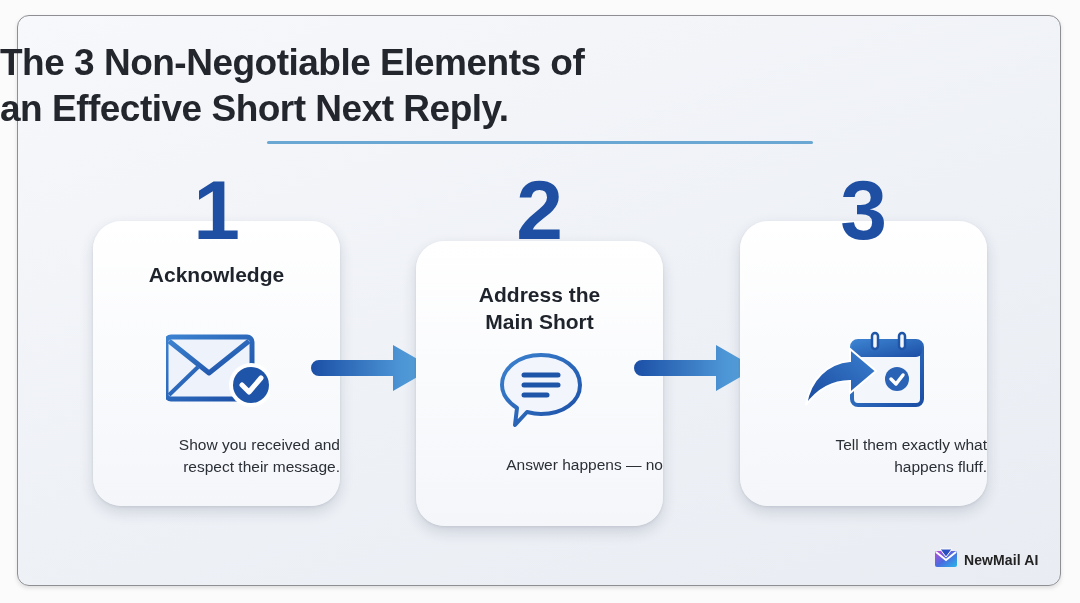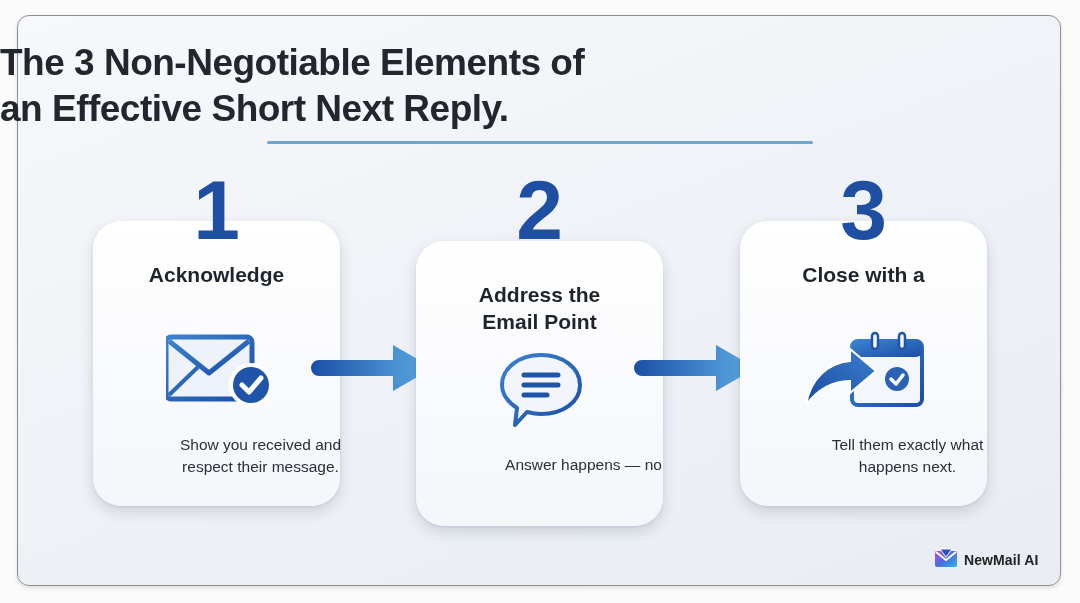--- a/index.html
+++ b/index.html
@@ -30,22 +30,22 @@
   .num {
     position:absolute; top:168px; width:247px; text-align:center;
     font-weight:bold; font-size:84px; line-height:84px; color:#1e4fa3;
   }
   .card-title {
     position:absolute; top:40px; left:0; width:247px; text-align:center;
     font-weight:bold; font-size:21px; line-height:27px; color:#1f232b;
   }
   .card-icon { position:absolute; left:73px; top:110px; width:104px; height:80px; }
   .card-desc {
-    position:absolute; top:213px; left:0; width:247px; text-align:center;
-    font-size:15.5px; line-height:22px; color:#2b2f36;padding-left:44px;
+    position:absolute; top:213px; left:0; width:247px; text-align:right;
+    font-size:15.5px; line-height:22px; color:#2b2f36;
   }
   .arrow { position:absolute; top:343px; width:124px; height:50px; }
   .brand {
     position:absolute; left:934px; top:548px; height:24px; display:flex; align-items:center; gap:6px;
   }
   .brand-name { font-size:14px; color:#222; font-weight:bold; letter-spacing:0.1px; }
 </style>
 </head>
 <body>
 
@@ -92,21 +92,21 @@
           <stop offset="1" stop-color="#5eaee6"></stop>
       </linearGradient>
     </defs>
     <path d="M8 17 H82 V2 L122 25 L82 48 V33 H8 A8 8 0 0 1 8 17 Z" fill="url(#arrg1)"></path>
   </svg>
 </div>
 
 <div class="card" style="left:416px;margin-top:20px;">
   <div class="card-title">
     <div>Address the</div>
-    <div>Email Point</div>
+    <div>Main Short</div>
   </div>
   <div class="card-icon">
     <svg width="104" height="80" viewBox="0 0 104 80">
       <defs>
         <linearGradient id="bubg" x1="0" y1="0" x2="1" y2="1">
           <stop offset="0" stop-color="#3c82d0"></stop>
             <stop offset="1" stop-color="#1b4ea5"></stop>
         </linearGradient>
       </defs>
       <path d="M52 4 C74 4 91 17 91 34 C91 51 74 63 52 63 C47 63 42 62 38 61 L26 74 L28 57 C19 51 13 43 13 34 C13 17 30 4 52 4 Z" fill="#f2f6fc" stroke="url(#bubg)" stroke-width="4" stroke-linejoin="round"></path>
@@ -128,21 +128,20 @@
         <stop offset="0" stop-color="#1b4fa6"></stop>
           <stop offset="1" stop-color="#5eaee6"></stop>
       </linearGradient>
     </defs>
     <path d="M8 17 H82 V2 L122 25 L82 48 V33 H8 A8 8 0 0 1 8 17 Z" fill="url(#arrg2)"></path>
   </svg>
 </div>
 
 <div class="card" style="left:740px;">
   <div class="card-title">
-    <div>Close with a</div>
   </div>
   <div class="card-icon" style="left:64px; width:120px;">
     <svg width="120" height="80" viewBox="0 0 120 80">
       <defs>
         <linearGradient id="calg" x1="0" y1="0" x2="1" y2="1">
           <stop offset="0" stop-color="#3c82d0"></stop>
             <stop offset="1" stop-color="#1b4ea5"></stop>
         </linearGradient>
         <linearGradient id="fwdg" x1="0" y1="1" x2="1" y2="0">
           <stop offset="0" stop-color="#1a4a9e"></stop>
@@ -153,21 +152,21 @@
       <rect x="48" y="10" width="70" height="16" rx="6" fill="url(#calg)"></rect>
       <rect x="68" y="2" width="6" height="16" rx="3" fill="#f3f6fb" stroke="#1f55a8" stroke-width="2.5"></rect>
       <rect x="95" y="2" width="6" height="16" rx="3" fill="#f3f6fb" stroke="#1f55a8" stroke-width="2.5"></rect>
       <circle cx="93" cy="48" r="12" fill="#2a63b6"></circle>
       <polyline points="87,48 92,53 99,44" fill="none" stroke="#fff" stroke-width="3.5" stroke-linecap="round" stroke-linejoin="round"></polyline>
       <path d="M2 74 C6 48 24 32 46 30 L46 18 L72 40 L46 62 L46 50 C30 50 14 58 2 74 Z" fill="url(#fwdg)" stroke="#ffffff" stroke-width="2"></path>
     </svg>
   </div>
   <div class="card-desc">
     <div>Tell them exactly what</div>
-    <div>happens next.</div>
+    <div>happens fluff.</div>
   </div>
 </div>
 <div class="num" style="left:740px;">3</div>
 
 <div class="brand">
   <span>
     <svg width="24" height="20" viewBox="0 0 24 20">
       <defs>
         <linearGradient id="lg1" x1="0" y1="0" x2="1" y2="1">
           <stop offset="0" stop-color="#c04bd8"></stop>

